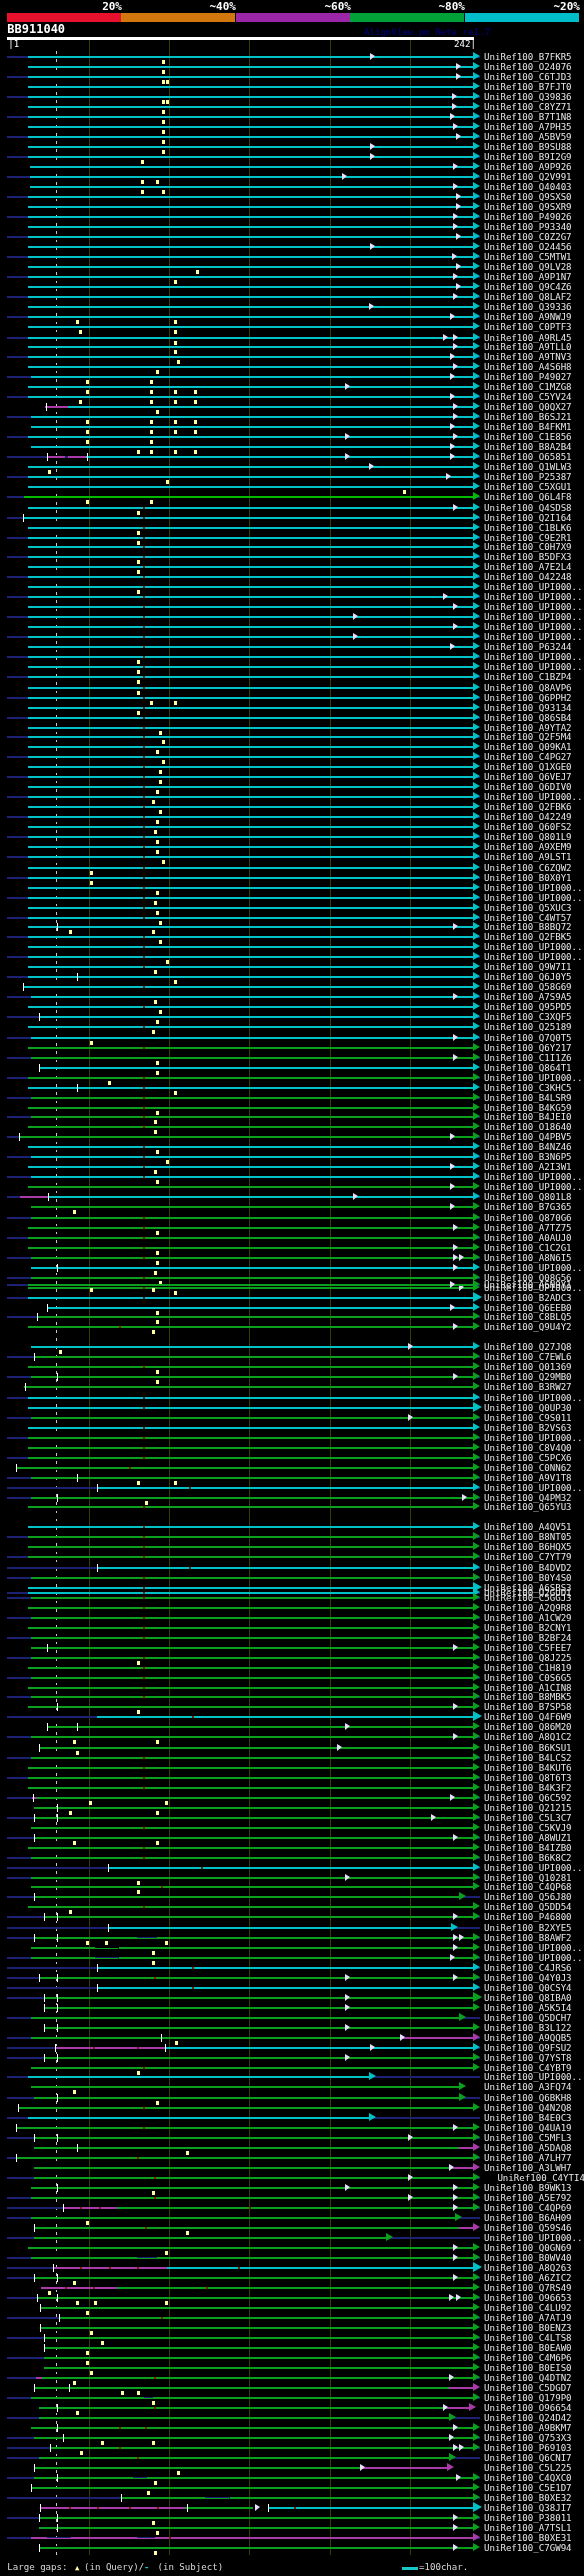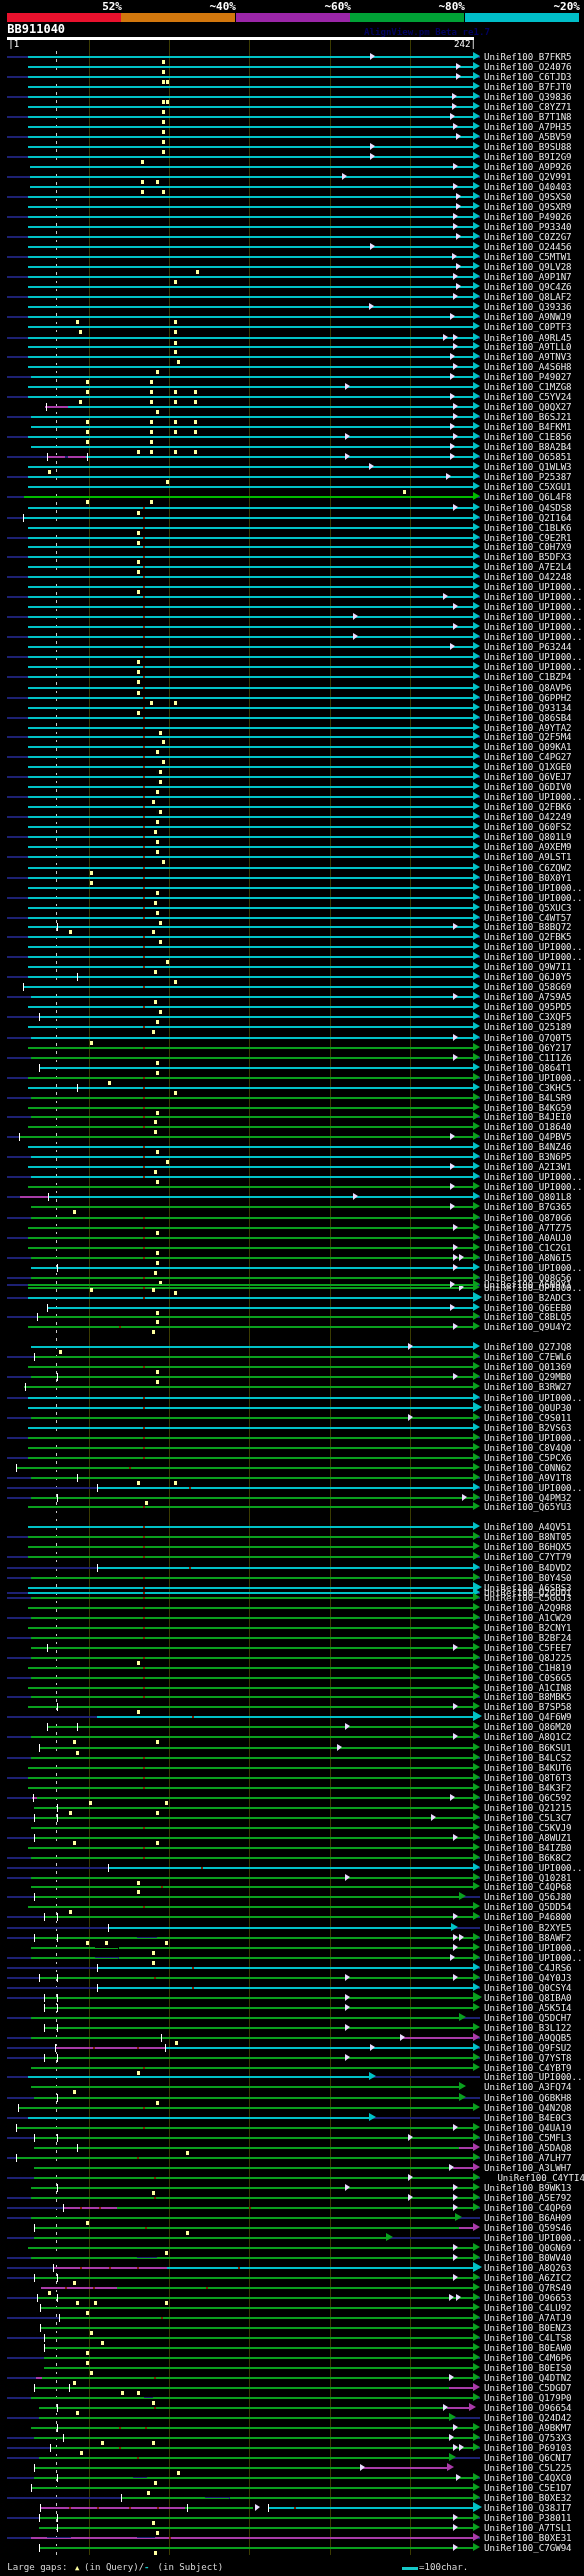--- a/index.html
+++ b/index.html
@@ -32,21 +32,21 @@
   .legend-text{position:absolute;top:2562px;font:9.1px/11px "DejaVu Sans Mono",monospace;color:#d8d8d8;white-space:pre;}
   #legend-query-gap{color:#ffffa0;font-size:7.3px;}
   #legend-subject-gap{color:#16c8c8;font-weight:bold;}
   #legend-scale-bar{position:absolute;left:402px;top:2567px;width:15.5px;height:2.7px;background:#16c8c8;}
 </style>
 </head>
 <body>
 
 <div id="screen">
   <div id="key-labels">
-      <div class="key-label" style="left: 67px; width: 55px;">52%</div>
+      <div class="key-label" style="left: 67px; width: 55px;">20%</div>
       <div class="key-label" style="left: 181px; width: 55px;">~40%</div>
       <div class="key-label" style="left: 296px; width: 55px;">~60%</div>
       <div class="key-label" style="left: 410px; width: 55px;">~80%</div>
       <div class="key-label" style="left: 525px; width: 55px;">~20%</div>
     </div>
   <div id="key-bar">
       <div class="key-seg" style="left: 0px; width: 114px; background: rgb(232, 17, 45);"></div>
       <div class="key-seg" style="left: 114px; width: 114px; background: rgb(210, 119, 13);"></div>
       <div class="key-seg" style="left: 229px; width: 114px; background: rgb(155, 38, 168);"></div>
       <div class="key-seg" style="left: 343px; width: 114px; background: rgb(0, 161, 54);"></div>

